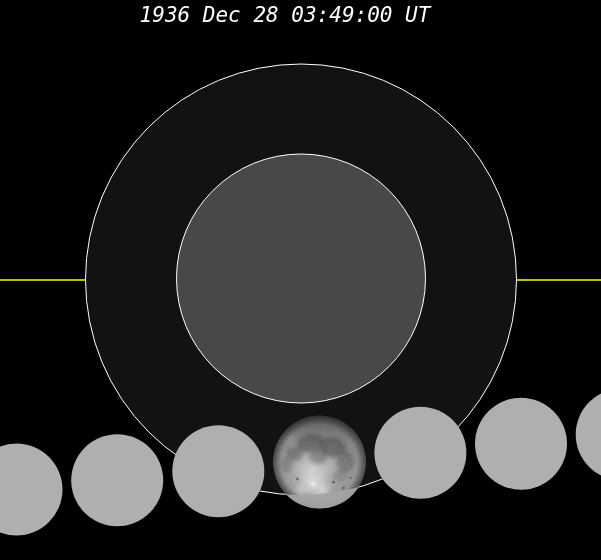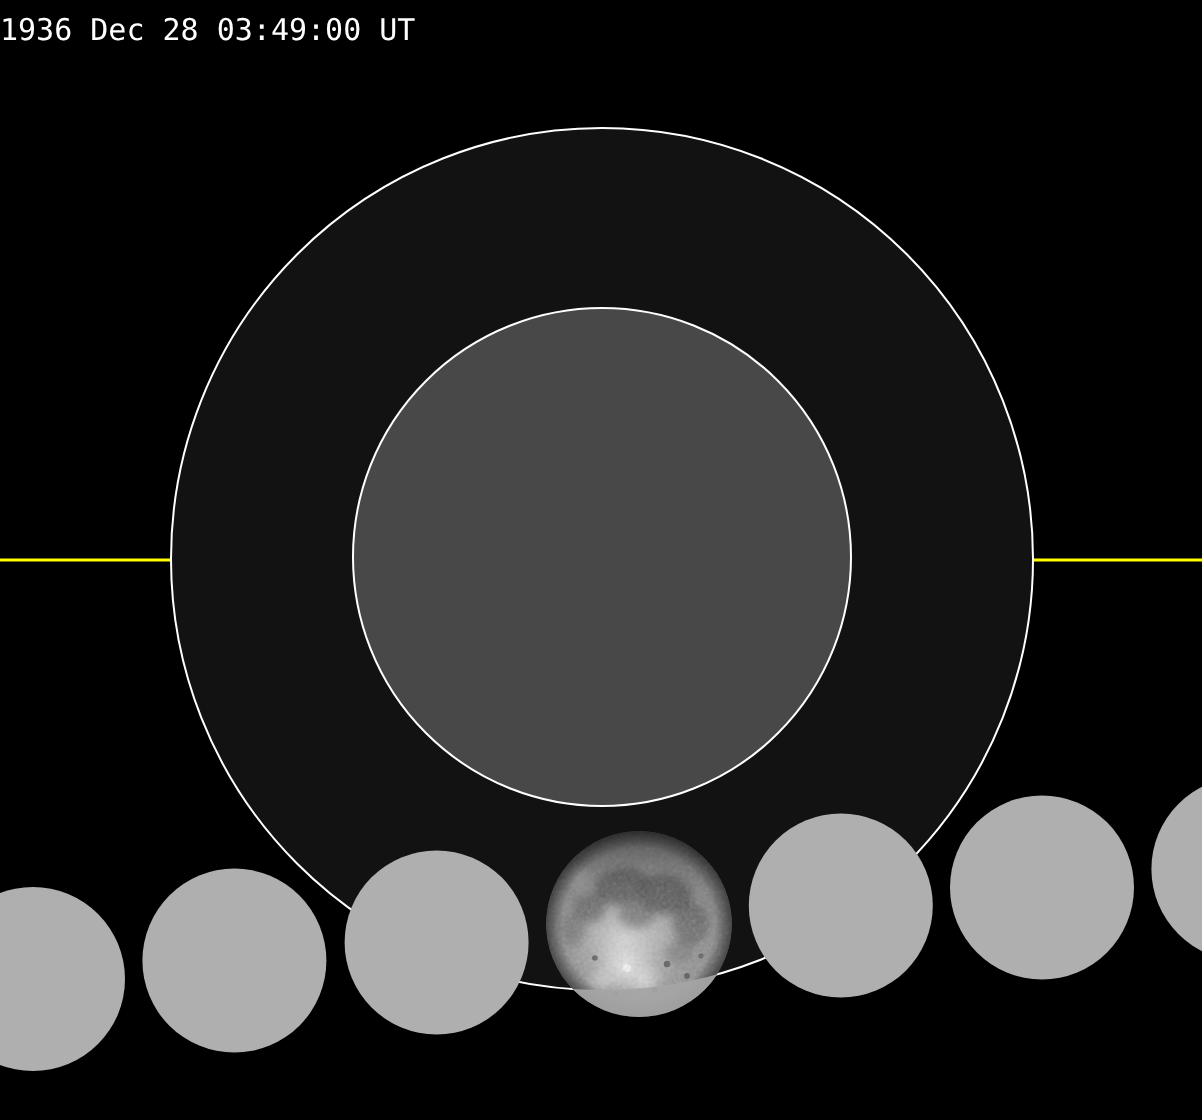--- a/index.html
+++ b/index.html
@@ -9,26 +9,27 @@
     height: 560px;
     background: #000;
     overflow: hidden;
     font-family: "DejaVu Sans Mono", "Liberation Mono", monospace;
   }
   #chart-title {
     position: absolute;
     top: 6px;
     left: 0;
     width: 570px;
-    text-align: left;
+    text-align: center;
     color: #ffffff;
-    font-size: 15px;
+    font-size: 21px;
     line-height: 18px;
     letter-spacing: 0px;
     white-space: pre;
+    font-style: italic;
   }
   svg { display: block; position: absolute; top: 0; left: 0; }
 </style>
 </head>
 <body>
 
 <div id="stage">
 
   <svg width="601" height="560" viewBox="0 0 601 560" xmlns="http://www.w3.org/2000/svg">
     <defs>

